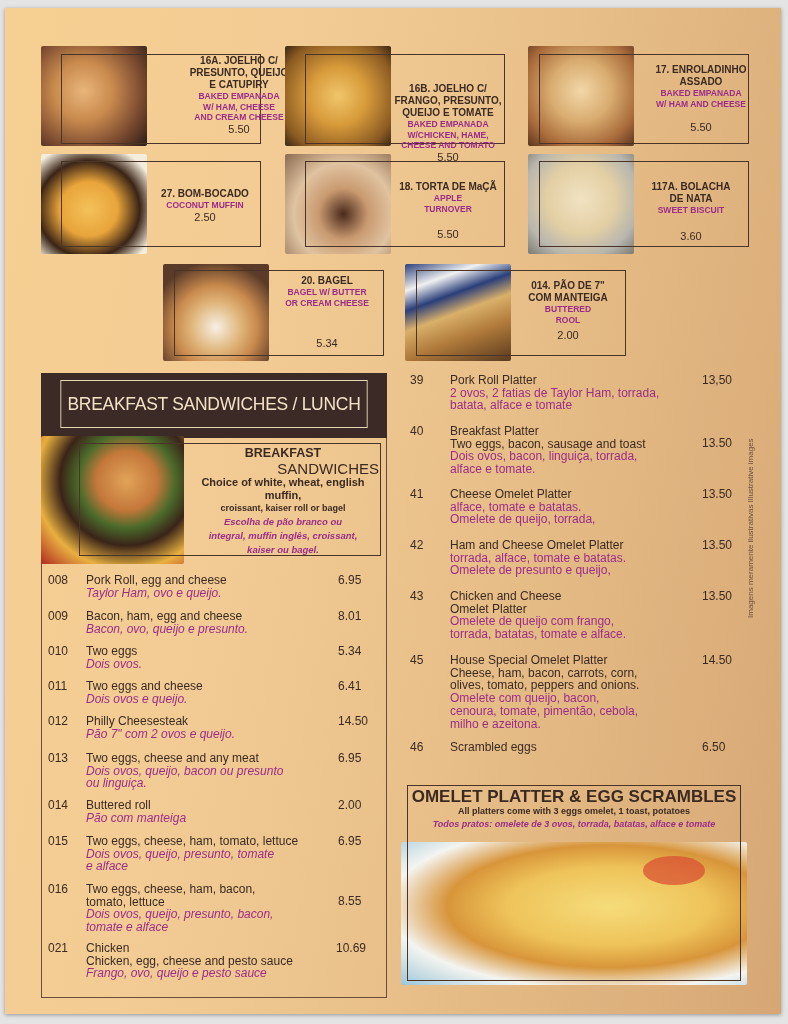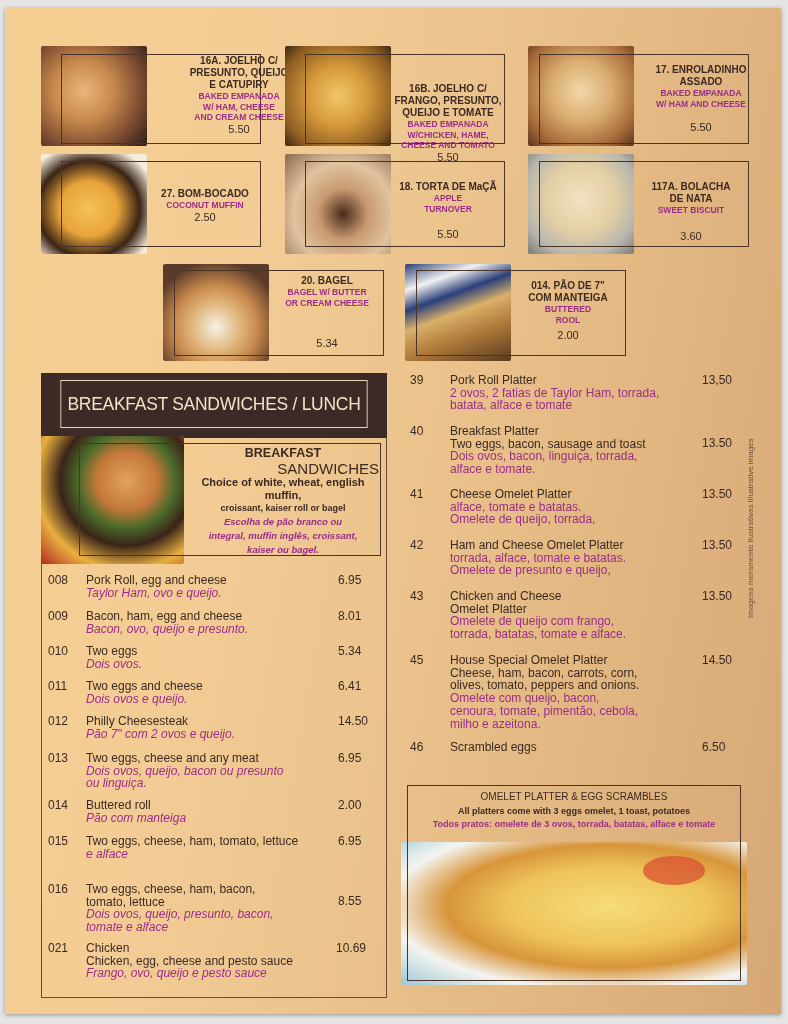--- a/index.html
+++ b/index.html
@@ -185,20 +185,21 @@
     <div class="desc">
         <div>Buttered roll</div>
         <div class="pt">Pão com manteiga</div>
       </div>
     <span class="price" style="left:290px;">2.00</span>
   </div>
   <div class="row" style="left:43px;top:827px;width:330px;">
     <span class="num">015</span>
     <div class="desc">
         <div>Two eggs, cheese, ham, tomato, lettuce</div>
+        <div class="pt">Dois ovos, queijo, presunto, tomate</div>
         <div class="pt">e alface</div>
       </div>
     <span class="price" style="left:290px;">6.95</span>
   </div>
   <div class="row" style="left:43px;top:875px;width:330px;">
     <span class="num">016</span>
     <div class="desc">
         <div>Two eggs, cheese, ham, bacon,</div>
         <div>tomato, lettuce</div>
         <div class="pt">Dois ovos, queijo, presunto, bacon,</div>
@@ -278,23 +279,23 @@
   <div class="right-row" style="left:405px;top:733px;width:340px;">
     <span class="num">46</span>
     <div class="desc">
         <div>Scrambled eggs</div>
       </div>
     <span class="price">6.50</span>
   </div>
 
   <div class="box" style="left:402px;top:777px;width:334px;height:196px;"></div>
   <div class="abs" style="left:402px;top:781px;width:334px;text-align:center;">
-    <div style="font-weight:normal;font-size:10px;line-height:16px;color:#3b2a22;">OMELET PLATTER &amp; EGG SCRAMBLES</div>
+    <div style="font-weight:bold;font-size:17px;line-height:16px;color:#3b2a22;">OMELET PLATTER &amp; EGG SCRAMBLES</div>
     <div style="font-size:9px;line-height:13px;color:#3b2a22;font-weight:bold;">All platters come with 3 eggs omelet, 1 toast, potatoes</div>
-    <div style="font-size:9px;line-height:13px;color:#9b2d8a;font-weight:bold;">Todos pratos: omelete de 3 ovos, torrada, batatas, alface e tomate</div>
+    <div style="font-size:9px;line-height:13px;color:#9b2d8a;font-style:italic;font-weight:bold;">Todos pratos: omelete de 3 ovos, torrada, batatas, alface e tomate</div>
   </div>
   <div class="ph" style="left:396px;top:834px;width:346px;height:143px;background:radial-gradient(ellipse at 60% 45%, #f6dc7a 0%, #eec35a 35%, #d8953a 55%, #f4f4f0 75%, #9cc6d8 100%);">
     <div style="position:absolute;left:70%;top:10%;width:18%;height:20%;border-radius:50%;background:#d84a30;opacity:0.7;"></div>
   </div>
   <div class="box" style="left:402px;top:834px;width:334px;height:139px;border-top:none;"></div>
 
   <div class="vtext">Imagens meramente ilustrativas  Illustrative images</div>
 </div>
 
 </body></html>

